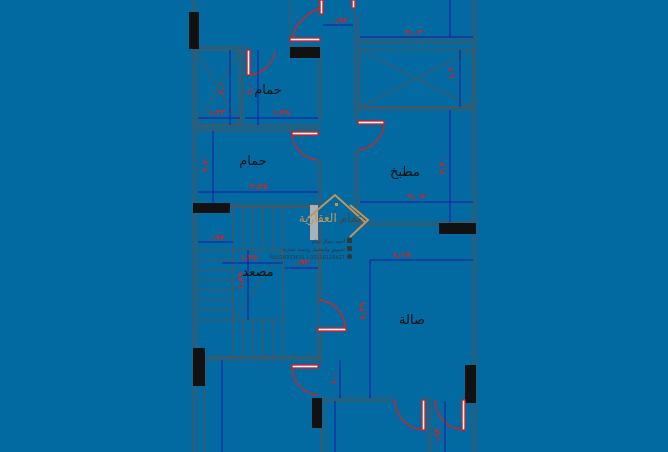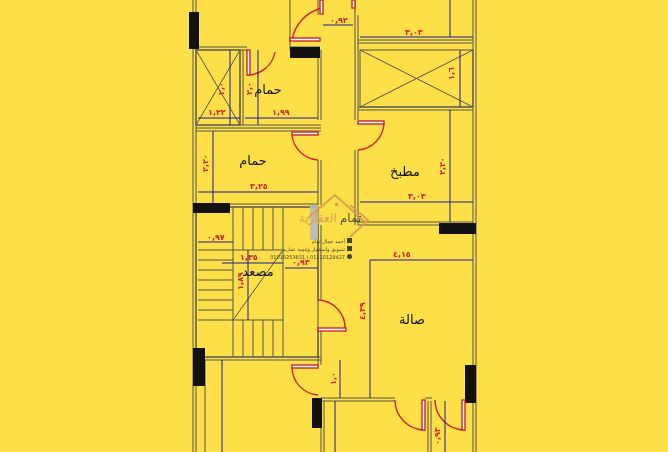--- a/index.html
+++ b/index.html
@@ -1,16 +1,16 @@
 <!DOCTYPE html>
 <html><head>
 <meta charset="utf-8">
 <style>
   html,body{margin:0;padding:0;background:#fff;}
-  #stage{position:relative;width:668px;height:452px;overflow:hidden;background:#fde047;font-family:"DejaVu Sans",sans-serif;}
+  #stage{position:relative;width:668px;height:452px;overflow:hidden;background:#0369a1;font-family:"DejaVu Sans",sans-serif;}
   svg{position:absolute;left:0;top:0;}
   .wall{fill:none;stroke:#555;stroke-width:1;}
   .col{fill:#111;}
   .dim{stroke:#1a1aa0;stroke-width:1;fill:none;}
   .door{stroke:#c8262b;stroke-width:1.4;fill:none;}
   .doorjamb{stroke:#c8262b;stroke-width:1.4;fill:#fff;}
   .room{font-family:"DejaVu Sans",sans-serif;font-size:13px;fill:#111;}
   .dimt{font-family:"DejaVu Sans",sans-serif;font-size:8px;fill:#c8262b;font-weight:bold;}
   .logo-main{font-size:12px;fill:#444;}
   .logo-accent{font-size:12px;fill:#d99a4e;}

